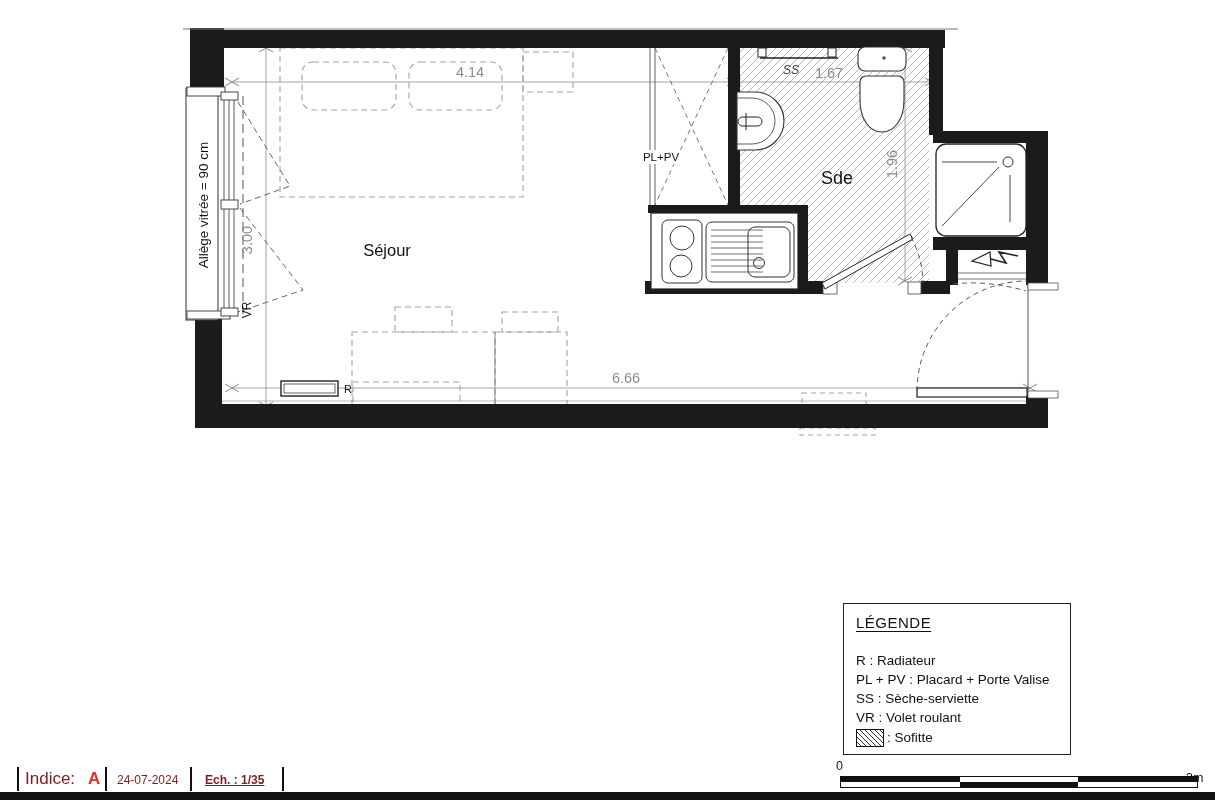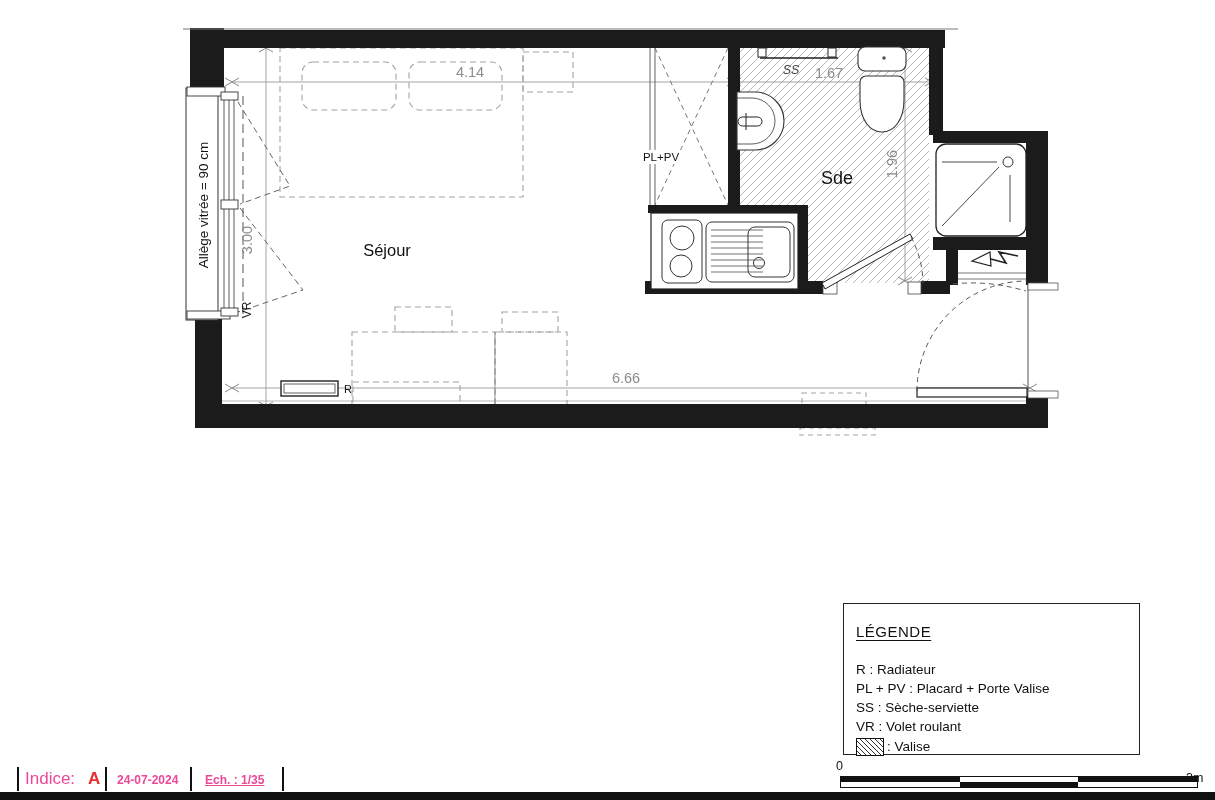--- a/index.html
+++ b/index.html
@@ -1,44 +1,44 @@
 <!DOCTYPE html>
 <html><head>
 <meta charset="utf-8">
 <style>
   html,body{margin:0;padding:0;background:#fff;}
   #stage{position:relative;width:1215px;height:800px;background:#ffffff;overflow:hidden;
          font-family:"Liberation Sans",sans-serif;}
   #plan-svg{position:absolute;left:0;top:0;}
 
   
-  .legend{position:absolute;left:843px;top:603px;width:297px;height:152px;
+  .legend{position:absolute;left:843px;top:603px;width:228px;height:152px;
           border:1.5px solid #222;background:#fff;box-sizing:border-box;
-          padding:19px 0 0 12px;color:#111;}
+          padding:10px 0 0 12px;color:#111;}
   .legend-title{font-size:15px;letter-spacing:.5px;text-decoration:underline;
                 text-underline-offset:3px;margin-bottom:20px;}
   .legend-item{font-size:13.5px;line-height:19px;}
   .legend-swatch-row{display:flex;align-items:center;font-size:13.5px;line-height:19px;margin-top:1px;}
   .hatch-swatch{width:26px;height:16px;border:1px solid #111;margin-right:3px;
     background:repeating-linear-gradient(45deg,#fff,#fff 2.5px,#333 2.5px,#333 3.5px);}
 
   
   .scalebar-label{position:absolute;font-size:12.5px;color:#111;}
   .scalebar{position:absolute;left:840px;top:776px;width:358px;height:12px;
             border:1.5px solid #111;box-sizing:border-box;display:flex;flex-direction:column;}
   .sb-row{flex:1;display:flex;}
   .sb-seg{flex:1;}
   .sb-b{background:#111;} .sb-w{background:#fff;}
 
   
   .footer-div{position:absolute;top:767px;width:1.5px;height:24px;background:#111;}
-  .footer-text{position:absolute;color:#ec4899;white-space:nowrap;}
+  .footer-text{position:absolute;color:#7f1d1d;white-space:nowrap;}
   .indice-label{left:25px;top:769px;font-size:17px;}
   .indice-value{left:88px;top:769px;font-size:17px;font-weight:bold;color:#e62e2e;}
-  .footer-date{left:117px;top:773px;font-size:12px;font-weight:bold;}
+  .footer-date{left:117px;top:773px;font-size:12px;font-weight:normal;}
   .footer-scale{left:205px;top:773px;font-size:12px;font-weight:bold;text-decoration:underline;}
   .bottom-strip{position:absolute;left:0;top:792px;width:1215px;height:8px;background:#111;}
 
   svg text{font-family:"Liberation Sans",sans-serif;}
   .room-label{fill:#111;}
   .dim-label{fill:#8c8c8c;}
 </style>
 </head>
 <body>
 
@@ -224,21 +224,21 @@
 </svg>
 
   <div class="legend">
     <div class="legend-title">LÉGENDE</div>
     <div class="legend-item">R : Radiateur</div>
     <div class="legend-item">PL + PV : Placard + Porte Valise</div>
     <div class="legend-item">SS : Sèche-serviette</div>
     <div class="legend-item">VR : Volet roulant</div>
     <div class="legend-swatch-row">
       <span class="hatch-swatch"></span>
-      <span>: Valise</span>
+      <span>: Sofitte</span>
     </div>
   </div>
 
   <div class="scalebar-label" style="left:836px;top:759px;">0</div>
   <div class="scalebar-label" style="left:1186px;top:771px;">3m</div>
   <div class="scalebar">
     <div class="sb-row">
       <div class="sb-seg sb-b"></div>
         <div class="sb-seg sb-w"></div>
         <div class="sb-seg sb-b"></div>

